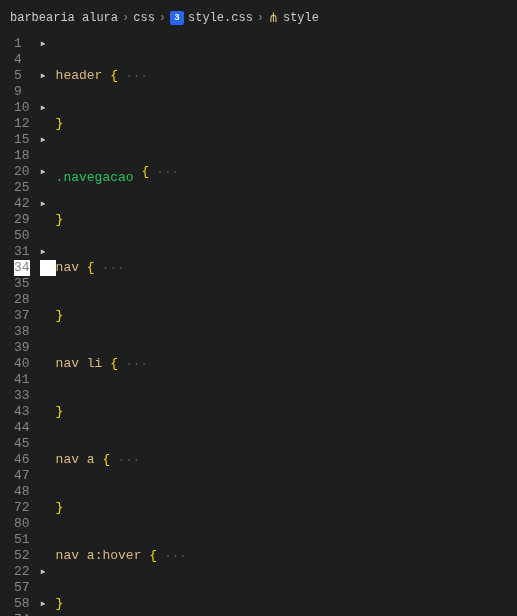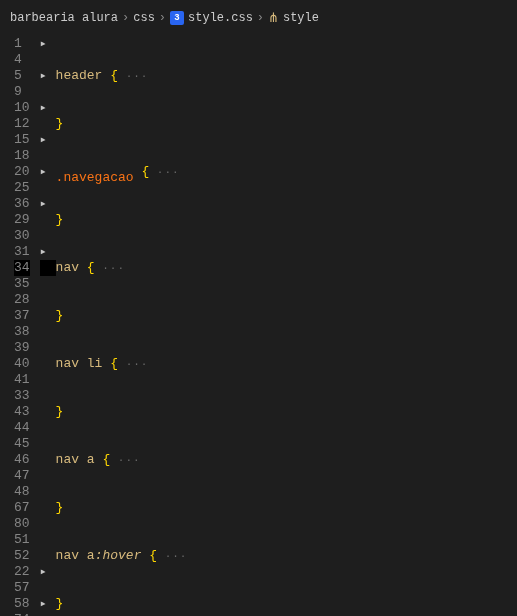--- a/index.html
+++ b/index.html
@@ -60,24 +60,24 @@
     user-select: none;
   }
   .fold-arrow { color: #c5c5c5; cursor: pointer; }
   .code {
     flex: 1;
     line-height: 16px;
     white-space: pre;
     font-size: 13px;
   }
   .line { height: 16px; display: flex; align-items: center; }
-  .line.hl { background: #000000; }
+  .line.hl { background: #ffffff; }
   .selector { color: #d7ba7d; text-align: right; }
-  .class-sel { color: #f97316; margin-top: 12px; }
-  .pseudo { color: #d7ba7d; font-style: italic; }
+  .class-sel { color: #22c55e; margin-top: 12px; }
+  .pseudo { color: #d7ba7d; }
   .brace { color: #ffd700; }
   .dots { color: #6a6a6a; font-size: 11px; letter-spacing: 1px; }
 </style>
 </head>
 <body>
 
 <div class="breadcrumb">
   <span>barbearia alura</span>
   <span class="sep">›</span>
   <span>css</span>
@@ -94,40 +94,40 @@
     <div class="line">1</div>
     <div class="line">4</div>
     <div class="line">5</div>
     <div class="line">9</div>
     <div class="line">10</div>
     <div class="line">12</div>
     <div class="line">15</div>
     <div class="line">18</div>
     <div class="line">20</div>
     <div class="line">25</div>
-    <div class="line">36</div>
+    <div class="line">42</div>
     <div class="line">29</div>
-    <div class="line">30</div>
+    <div class="line">50</div>
     <div class="line">31</div>
     <div class="line hl">34</div>
     <div class="line">35</div>
     <div class="line">28</div>
     <div class="line">37</div>
     <div class="line">38</div>
     <div class="line">39</div>
     <div class="line">40</div>
     <div class="line">41</div>
     <div class="line">33</div>
     <div class="line">43</div>
     <div class="line">44</div>
     <div class="line">45</div>
     <div class="line">46</div>
     <div class="line">47</div>
     <div class="line">48</div>
-    <div class="line">67</div>
+    <div class="line">72</div>
     <div class="line">80</div>
     <div class="line">51</div>
     <div class="line">52</div>
     <div class="line">22</div>
     <div class="line">57</div>
     <div class="line">58</div>
     <div class="line">74</div>
   </div>
 
   <div class="fold-col">

